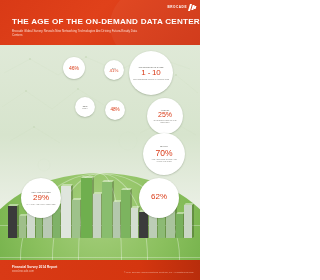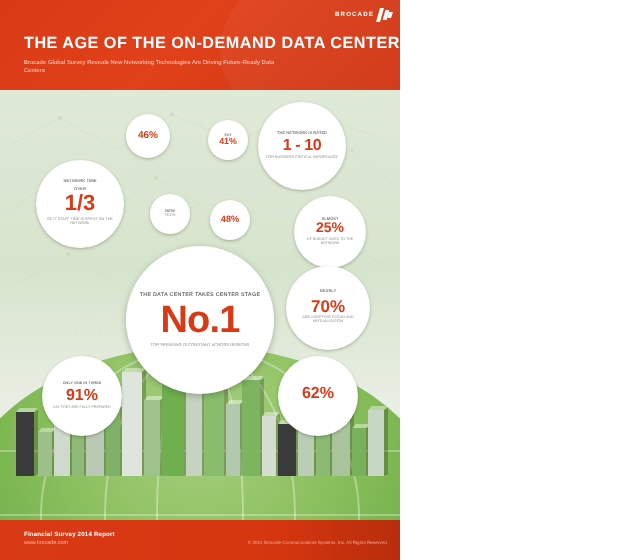--- a/index.html
+++ b/index.html
@@ -83,21 +83,21 @@
              background:rgba(255,255,255,0.42); transform:skewX(-40deg); transform-origin:left bottom; }
 
   
   .bub{
     position:absolute; border-radius:50%; background:#fff;
     box-shadow:0 0.6px 1.6px rgba(40,60,30,0.30);
     display:flex; flex-direction:column; align-items:center; justify-content:center;
     text-align:center; overflow:hidden;
   }
   .bub .cap{ color:#7d7d78; font-weight:bold; line-height:1.15; letter-spacing:0.02px; }
-  .bub .big{ color:#d93a16; font-weight:bold; line-height:1; }
+  .bub .big{ color:#d93a16; font-weight:normal; line-height:1; }
   .bub .sub{ color:#8c8c86; line-height:1.2; }
 
   .hero{
     position:absolute; border-radius:50%;
     background:#fff; box-shadow:0 1px 3px rgba(40,60,30,0.32);
     display:flex; flex-direction:column; align-items:center; justify-content:center;
     text-align:center;
   }
   .hero .cap{ color:#6f6f6a; font-weight:bold; line-height:1.25; letter-spacing:0.12px; }
   .hero .big{ color:#d93a16; font-weight:bold; line-height:1; }
@@ -263,26 +263,20 @@
           <div class="side"></div>
           <div class="top"></div>
         </div>
       <div class="bld" style="left:184px;width:8px;height:33px;">
           <div class="face" style="background:#c9d6c4"></div>
           <div class="side"></div>
           <div class="top"></div>
         </div>
     </div>
 
-    <div class="bub" style="left:18px;top:35px;width:44px;height:44px;padding:3px;">
-      <div class="cap" style="font-size:2.1px;">NETWORK TIME</div>
-      <div class="cap" style="font-size:2.1px;margin-top:1px;">OVER</div>
-      <div class="big" style="font-size:11px;margin:1px 0;">1/3</div>
-      <div class="sub" style="font-size:1.9px;">OF IT STAFF TIME IS SPENT ON THE NETWORK</div>
-    </div>
 
     <div class="bub" style="left:63px;top:12px;width:22px;height:22px;">
       <div class="big" style="font-size:5px;">46%</div>
     </div>
 
     <div class="bub" style="left:75px;top:52px;width:20px;height:20px;">
       <div class="cap" style="font-size:2px;">NEW</div>
       <div class="sub" style="font-size:2px;">TECH</div>
     </div>
 
@@ -309,35 +303,30 @@
 
 
     <div class="bub" style="left:143px;top:88px;width:42px;height:42px;padding:3px;">
       <div class="cap" style="font-size:2px;">NEARLY</div>
       <div class="big" style="font-size:8.5px;margin:1px 0;">70%</div>
       <div class="sub" style="font-size:1.9px;">ARE ADOPTING CLOUD AND VIRTUALIZATION</div>
     </div>
 
     <div class="bub" style="left:21px;top:133px;width:40px;height:40px;padding:3px;">
       <div class="cap" style="font-size:1.9px;">ONLY ONE IN THREE</div>
-      <div class="big" style="font-size:8px;margin:1px 0;">91%</div>
+      <div class="big" style="font-size:8px;margin:1px 0;">29%</div>
       <div class="sub" style="font-size:1.8px;">SAY THEY ARE FULLY PREPARED</div>
     </div>
 
     <div class="bub" style="left:139px;top:133px;width:40px;height:40px;padding:3px;gap:34px;">
       <div class="cap" style="font-size:1.9px;">MORE THAN</div>
       <div class="big" style="font-size:8px;margin:1px 0;">62%</div>
       <div class="sub" style="font-size:1.8px;">PLAN TO INVEST IN NEW NETWORKING</div>
     </div>
 
-    <div class="hero" style="left:63px;top:78px;width:74px;height:74px;padding:6px;">
-      <div class="cap" style="font-size:2.7px;">THE DATA CENTER TAKES CENTER STAGE</div>
-      <div class="big" style="font-size:19px;margin:2px 0;letter-spacing:-0.4px;">No.1</div>
-      <div class="sub" style="font-size:2.1px;">TOP SPENDING IS CONSTANT ACROSS REGIONS</div>
-    </div>
 
   </div>
 
   <div class="footer">
     <div class="f1">Financial Survey 2014 Report</div>
     <div class="f2">www.brocade.com</div>
     <div class="f3">© 2014 Brocade Communications Systems, Inc. All Rights Reserved.</div>
   </div>
 
 </div>

